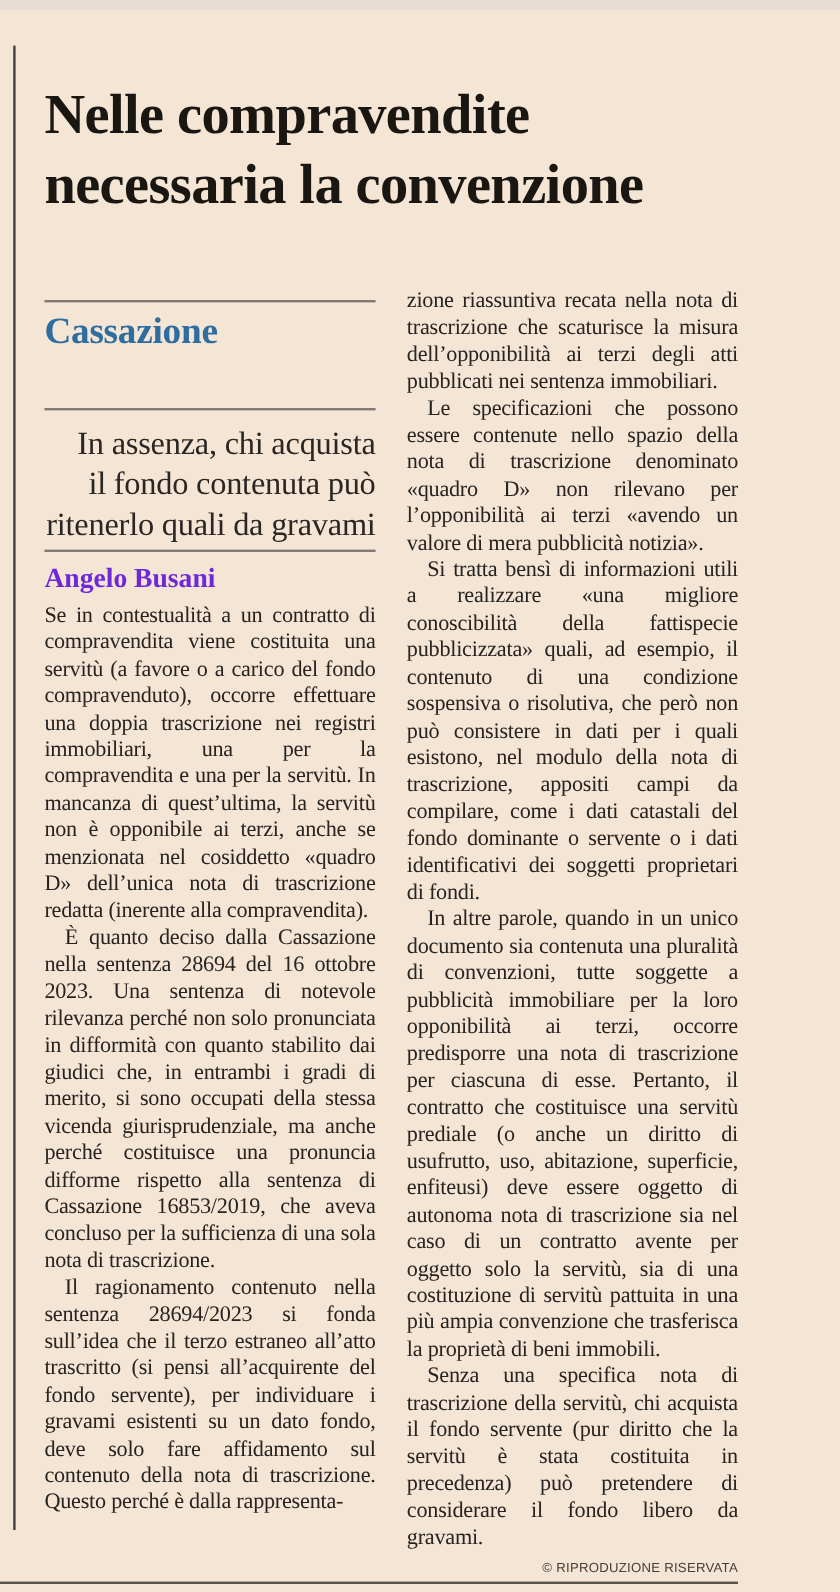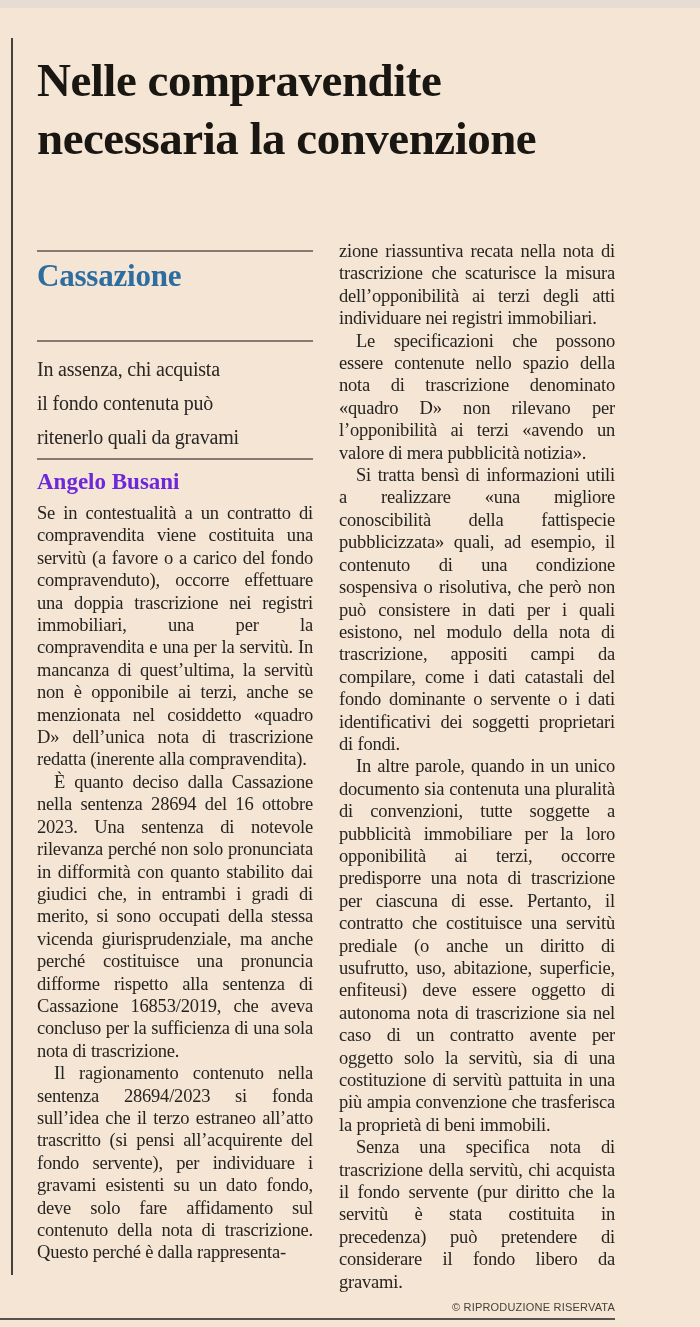--- a/index.html
+++ b/index.html
@@ -18,40 +18,40 @@
   }
   .left-vrule {
     position: absolute; left: 11px; top: 38px; width: 2px; height: 1237px;
     background: #44403b;
   }
   .bottom-hrule {
     position: absolute; left: 0; top: 1318px; width: 615px; height: 2px;
     background: #57534e;
   }
   .headline {
-    position: absolute; left: 37px; top: 20px; width: 590px;
+    position: absolute; left: 37px; top: 36px; width: 590px;
     font-weight: 700; font-size: 47px; line-height: 58px;
     letter-spacing: -0.5px; color: #1a1712;
   }
   .headline div { white-space: nowrap; }
   .content-row {
     position: absolute; left: 37px; top: 238px; width: 578px;
     display: flex; gap: 26px;
   }
   .col { width: 276px; }
   .hrule { height: 2px; background: #6f6861; opacity: 0.85; border: 0; margin: 0; }
   .rule1 { margin-top: 12px; }
   .kicker {
     font-size: 31px; line-height: 38px; font-weight: 700;
     margin-top: 5px; letter-spacing: -0.2px;
   }
   .rule2 { margin-top: 45px; }
   .standfirst {
-    margin-top: 10px; font-size: 20px; line-height: 34px;
-    color: #2a2622; letter-spacing: -0.2px;
+    margin-top: 10px; font-size: 27px; line-height: 34px;
+    color: #2a2622; letter-spacing: -0.2px; text-align: right;
   }
   .rule3 { margin-top: 4px; }
   .author {
     margin-top: 9px; font-size: 23px; line-height: 26px; font-weight: 700;
     color: #6d28d9;
   }
   .body-par {
     margin: 0; font-size: 18.5px; line-height: 22.4px;
     text-align: justify; letter-spacing: -0.2px;
     color: #272420;
@@ -88,21 +88,21 @@
       <div>ritenerlo quali da gravami</div>
     </div>
     <div class="hrule rule3"></div>
     <div class="author">Angelo Busani</div>
     <p class="body-par first-body">Se in contestualità a un contratto di compravendita viene costituita una servitù (a favore o a carico del fondo compravenduto), occorre effettuare una doppia trascrizione nei registri immobiliari, una per la compravendita e una per la servitù. In mancanza di quest’ultima, la servitù non è opponibile ai terzi, anche se menzionata nel cosiddetto «quadro D» dell’unica nota di trascrizione redatta (inerente alla compravendita).</p>
     <p class="body-par indent">È quanto deciso dalla Cassazione nella sentenza 28694 del 16 ottobre 2023. Una sentenza di notevole rilevanza perché non solo pronunciata in difformità con quanto stabilito dai giudici che, in entrambi i gradi di merito, si sono occupati della stessa vicenda giurisprudenziale, ma anche perché costituisce una pronuncia difforme rispetto alla sentenza di Cassazione 16853/2019, che aveva concluso per la sufficienza di una sola nota di trascrizione.</p>
     <p class="body-par indent">Il ragionamento contenuto nella sentenza 28694/2023 si fonda sull’idea che il terzo estraneo all’atto trascritto (si pensi all’acquirente del fondo servente), per individuare i gravami esistenti su un dato fondo, deve solo fare affidamento sul contenuto della nota di trascrizione. Questo perché è dalla rappresenta-</p>
   </div>
 
   <div class="col right-col">
-    <p class="body-par">zione riassuntiva recata nella nota di trascrizione che scaturisce la misura dell’opponibilità ai terzi degli atti individuare nei registri immobiliari.</p>
+    <p class="body-par">zione riassuntiva recata nella nota di trascrizione che scaturisce la misura dell’opponibilità ai terzi degli atti pubblicati nei sentenza immobiliari.</p>
     <p class="body-par indent">Le specificazioni che possono essere contenute nello spazio della nota di trascrizione denominato «quadro D» non rilevano per l’opponibilità ai terzi «avendo un valore di mera pubblicità notizia».</p>
     <p class="body-par indent">Si tratta bensì di informazioni utili a realizzare «una migliore conoscibilità della fattispecie pubblicizzata» quali, ad esempio, il contenuto di una condizione sospensiva o risolutiva, che però non può consistere in dati per i quali esistono, nel modulo della nota di trascrizione, appositi campi da compilare, come i dati catastali del fondo dominante o servente o i dati identificativi dei soggetti proprietari di fondi.</p>
     <p class="body-par indent">In altre parole, quando in un unico documento sia contenuta una pluralità di convenzioni, tutte soggette a pubblicità immobiliare per la loro opponibilità ai terzi, occorre predisporre una nota di trascrizione per ciascuna di esse. Pertanto, il contratto che costituisce una servitù prediale (o anche un diritto di usufrutto, uso, abitazione, superficie, enfiteusi) deve essere oggetto di autonoma nota di trascrizione sia nel caso di un contratto avente per oggetto solo la servitù, sia di una costituzione di servitù pattuita in una più ampia convenzione che trasferisca la proprietà di beni immobili.</p>
     <p class="body-par indent">Senza una specifica nota di trascrizione della servitù, chi acquista il fondo servente (pur diritto che la servitù è stata costituita in precedenza) può pretendere di considerare il fondo libero da gravami.</p>
     <div class="copyright">© RIPRODUZIONE RISERVATA</div>
   </div>
 
 </div>
 
 <div class="bottom-hrule"></div>

